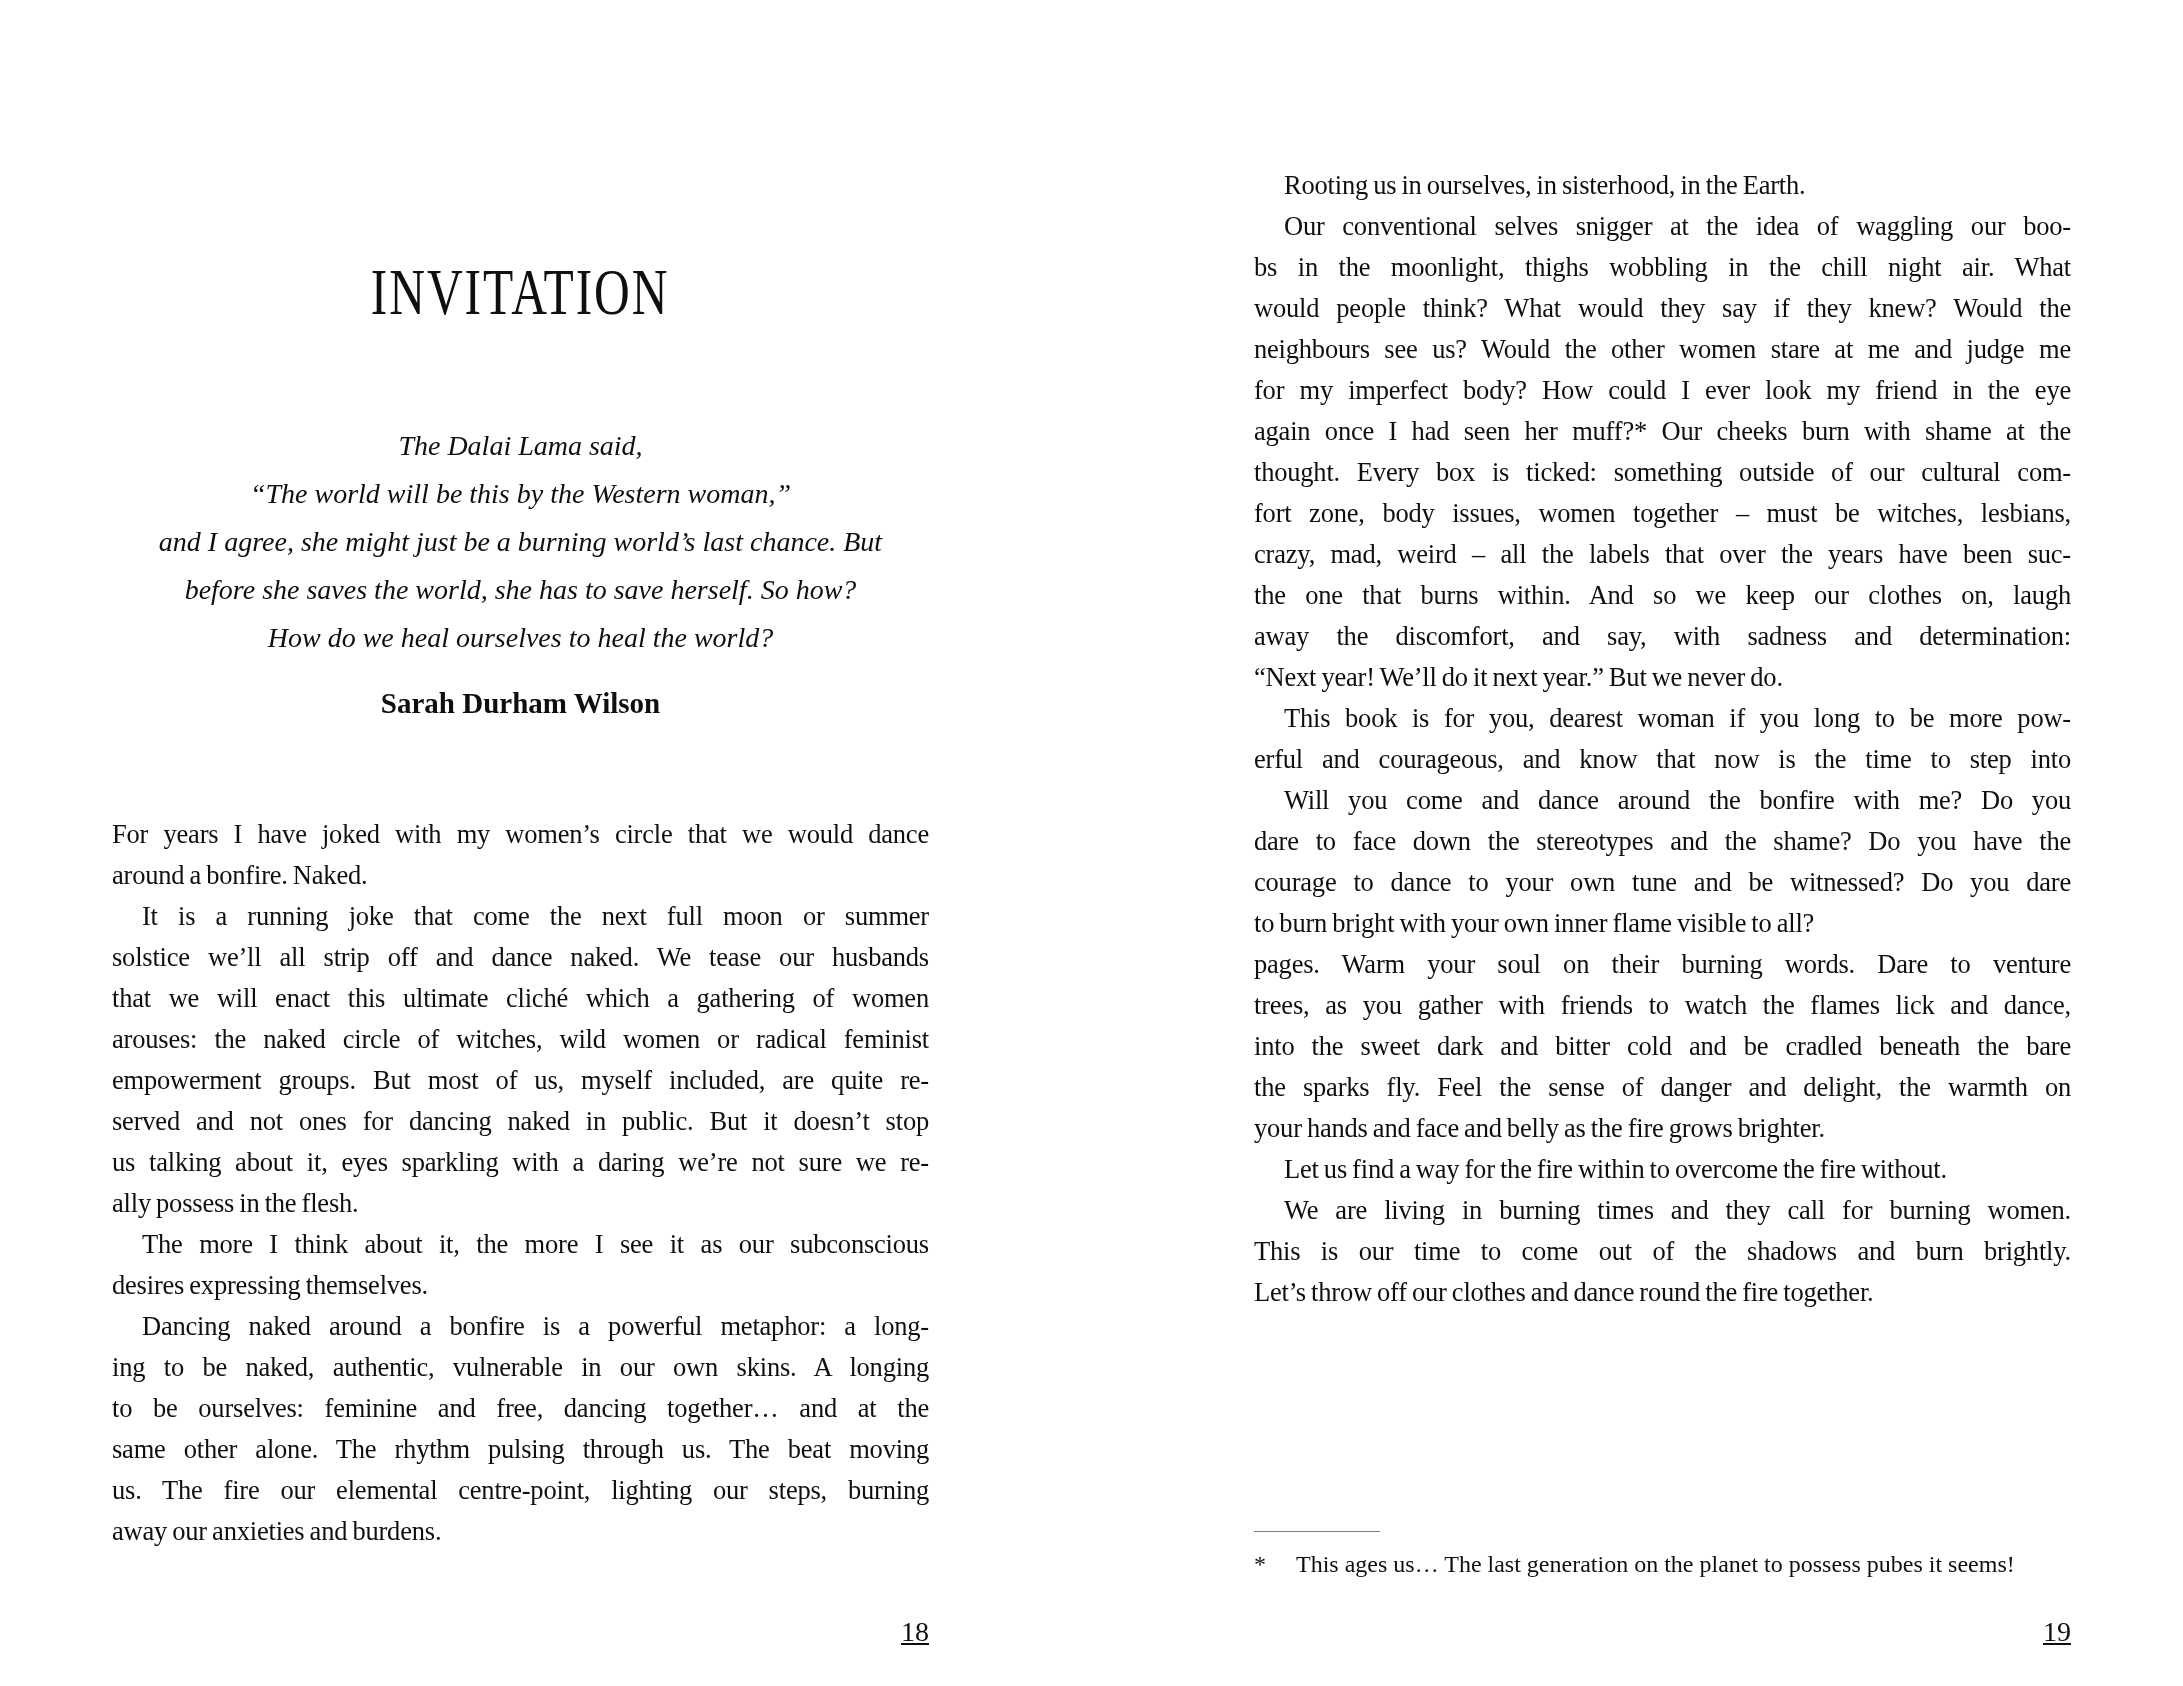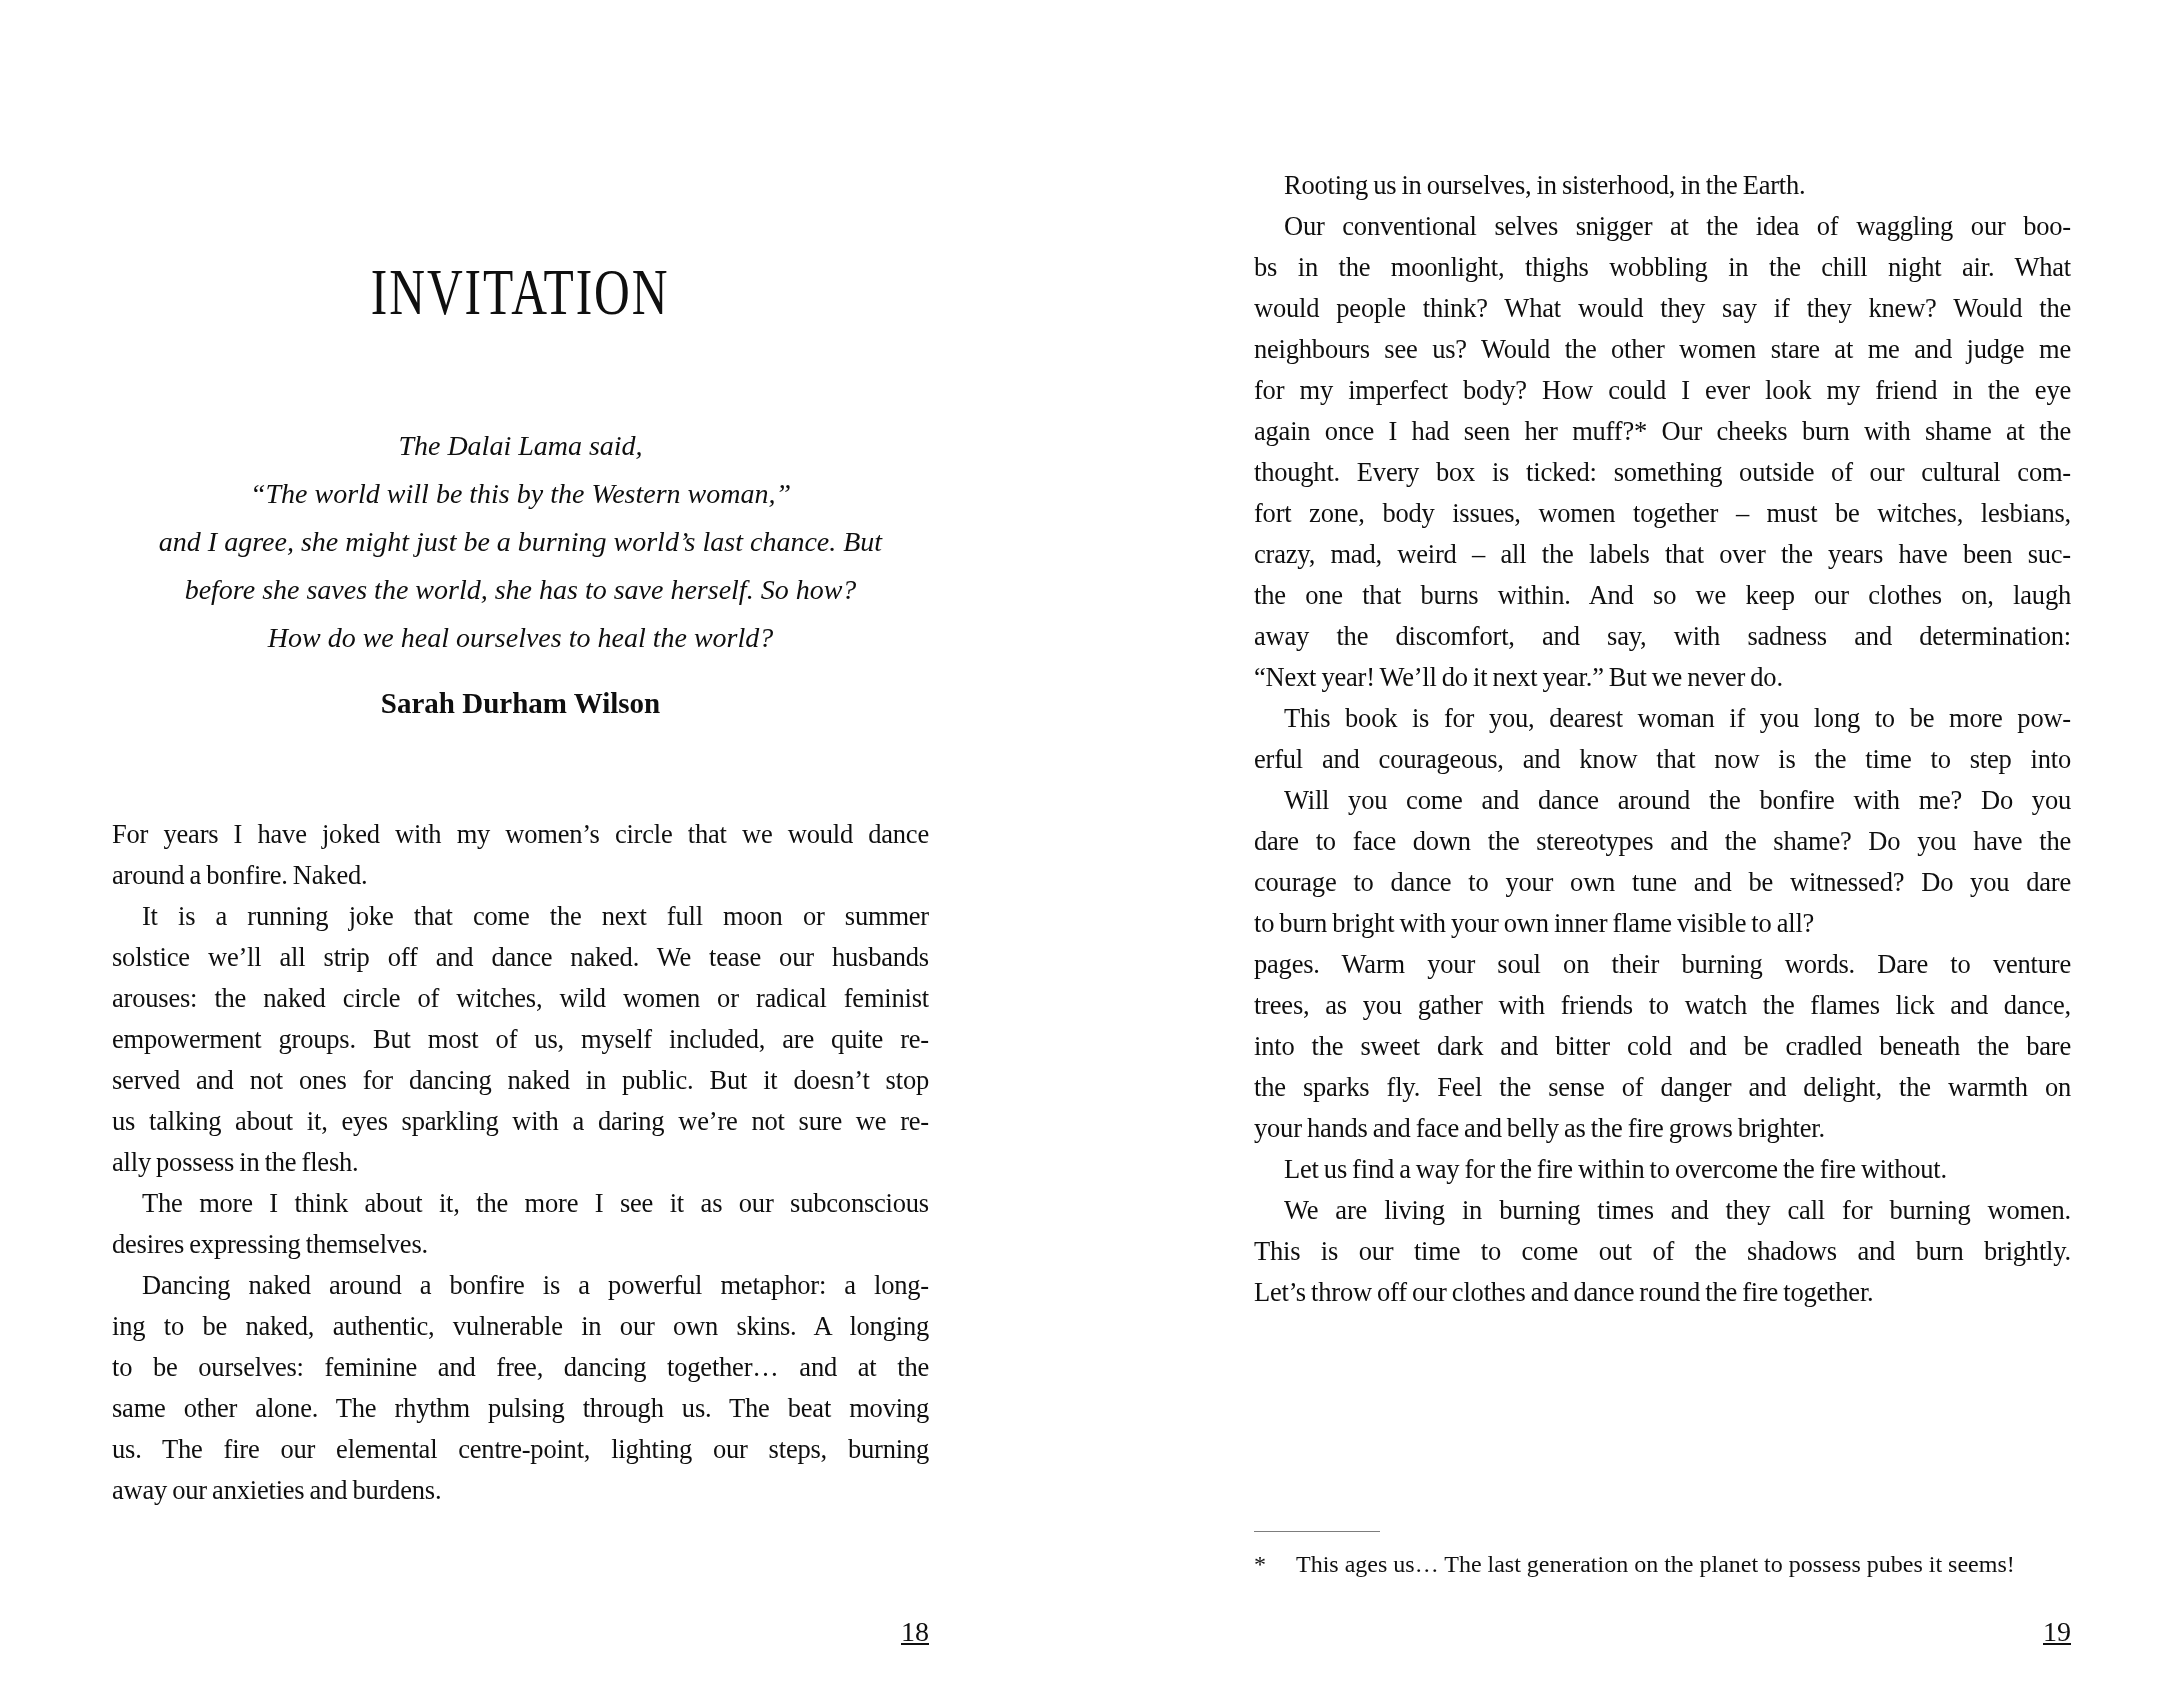--- a/index.html
+++ b/index.html
@@ -86,20 +86,21 @@
         <div class="line">How do we heal ourselves to heal the world?</div>
       </div>
 
     <div class="attribution">Sarah Durham Wilson</div>
 
     <div class="body-text" id="left-body">
         <div class="line">For years I have joked with my women’s circle that we would dance</div>
         <div class="line last">around a bonfire. Naked.</div>
         <div class="line indent">It is a running joke that come the next full moon or summer</div>
         <div class="line">solstice we’ll all strip off and dance naked. We tease our husbands</div>
+        <div class="line">that we will enact this ultimate cliché which a gathering of women</div>
         <div class="line">arouses: the naked circle of witches, wild women or radical feminist</div>
         <div class="line">empowerment groups. But most of us, myself included, are quite re-</div>
         <div class="line">served and not ones for dancing naked in public. But it doesn’t stop</div>
         <div class="line">us talking about it, eyes sparkling with a daring we’re not sure we re-</div>
         <div class="line last">ally possess in the flesh.</div>
         <div class="line indent">The more I think about it, the more I see it as our subconscious</div>
         <div class="line last">desires expressing themselves.</div>
         <div class="line indent">Dancing naked around a bonfire is a powerful metaphor: a long-</div>
         <div class="line">ing to be naked, authentic, vulnerable in our own skins. A longing</div>
         <div class="line">to be ourselves: feminine and free, dancing together… and at the</div>

